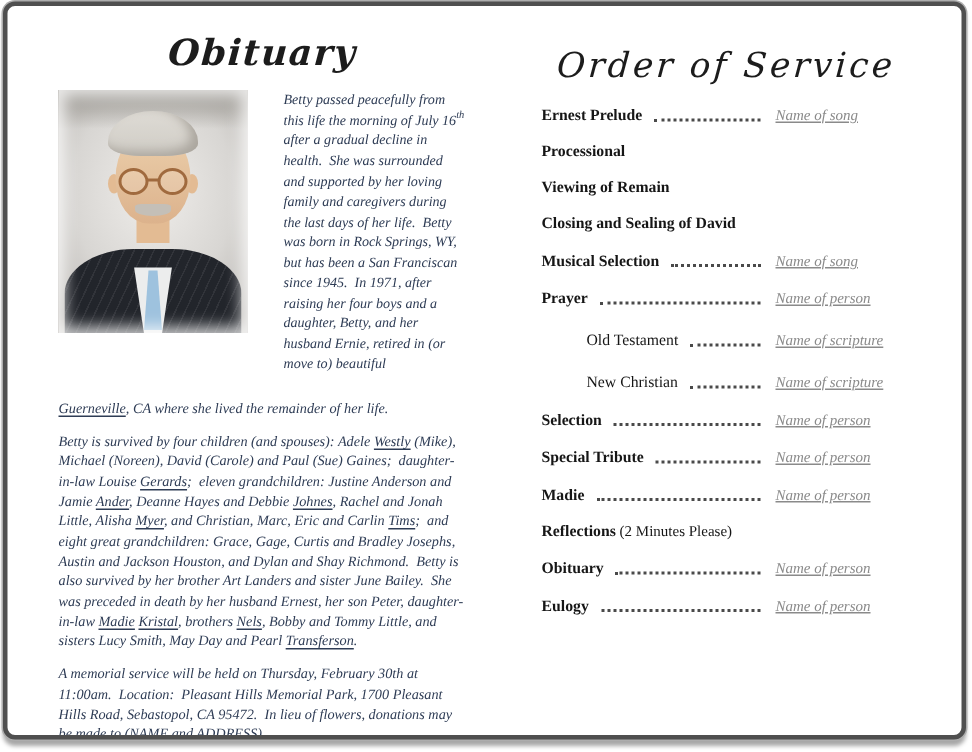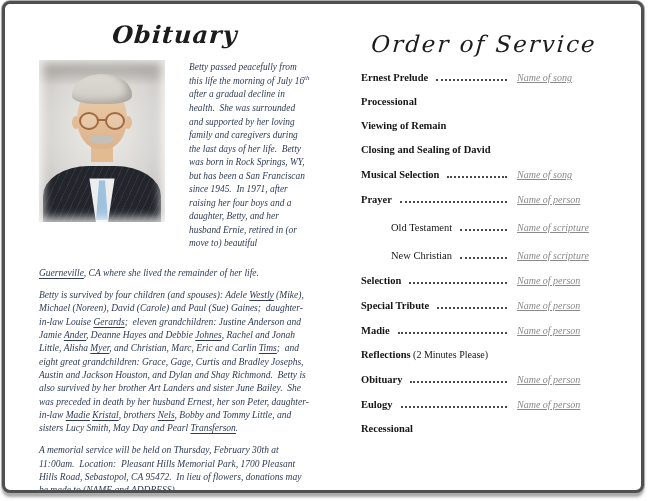--- a/index.html
+++ b/index.html
@@ -179,20 +179,17 @@
           <div class="o-row">
             <span class="o-label">Obituary</span>
             <span class="o-leader"></span>
             <span class="o-value">Name of person</span>
           </div>
           <div class="o-row">
             <span class="o-label">Eulogy</span>
             <span class="o-leader"></span>
             <span class="o-value">Name of person</span>
           </div>
-          <div class="o-row">
-            <span class="o-label">Recessional</span>
-          </div>
         </div>
     </div>
 
   </div>
 </div>
 
 </body></html>

